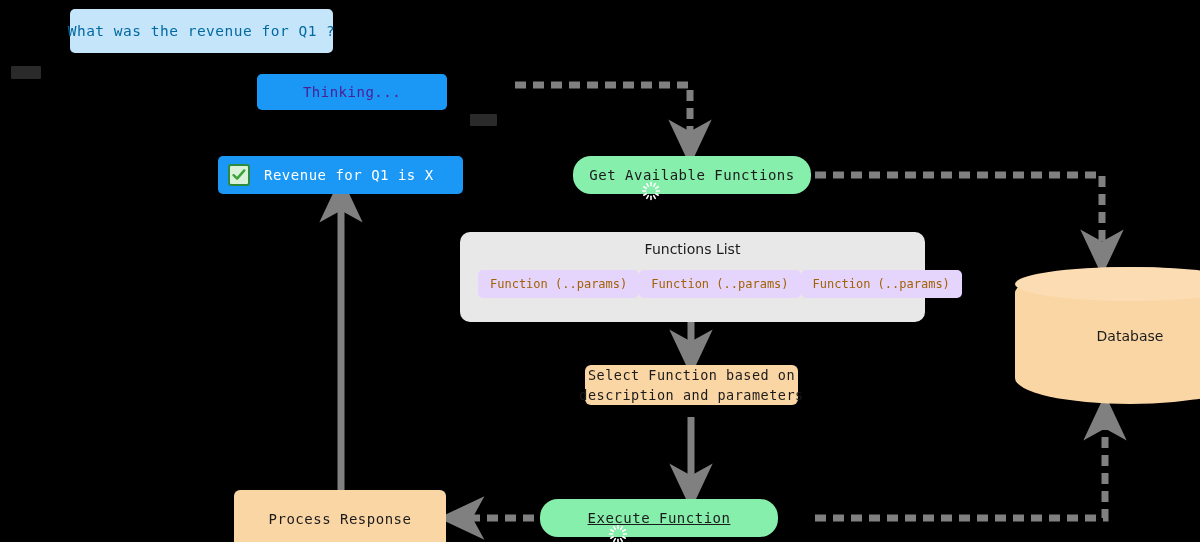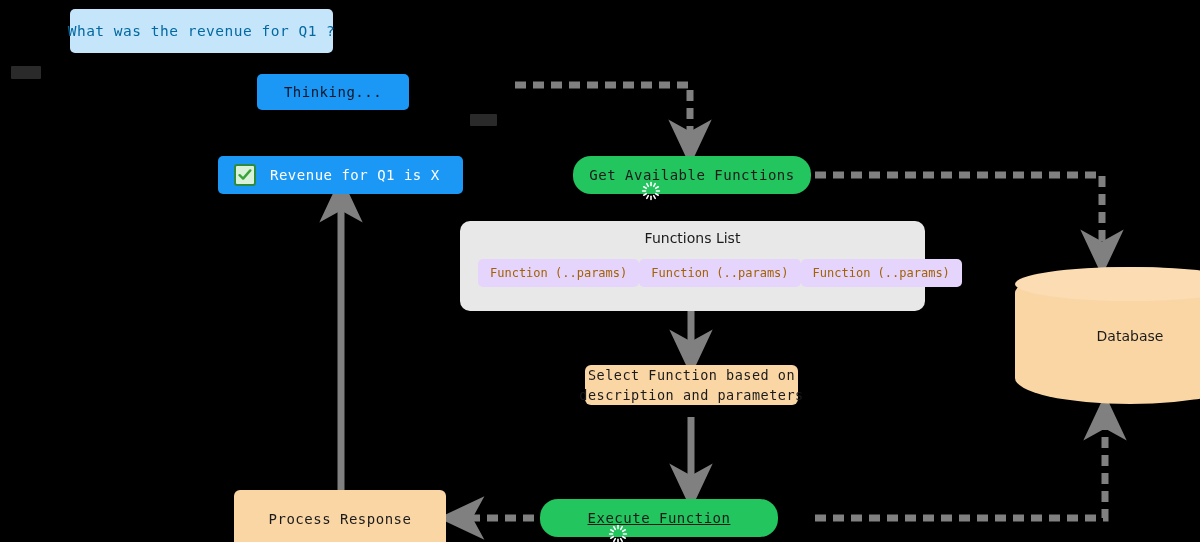--- a/index.html
+++ b/index.html
@@ -27,66 +27,66 @@
   }
   
   #question {
     left: 70px; top: 9px; width: 263px; height: 44px;
     background: #c5e5fb; color: #0369a1;
     font-size: 14.5px;
     border-radius: 5px;
   }
   
   #thinking {
-    left: 257px; top: 74px; width: 152px; height: 36px;
-    background: #1b98f5; color: #0f172a;
+    left: 257px; top: 74px; width: 190px; height: 36px;
+    background: #1b98f5; color: #4c1d95;
     font-size: 14px;
     border-radius: 5px;
   }
   
   #answer {
     left: 218px; top: 156px; width: 245px; height: 38px;
     background: #1b98f5; color: #ffffff;
     font-size: 14px;
     justify-content: flex-start;
-    padding-left: 16px;
+    padding-left: 10px;
     border-radius: 5px;
     gap: 14px;
   }
   .check-icon {
     width: 22px; height: 22px;
     border: 2px solid #2e8b3d;
     border-radius: 3px;
     background: #d9f2d9;
     display: flex; align-items: center; justify-content: center;
     flex: 0 0 auto;
   }
   .check-icon svg { display: block; }
   
   .orange {
-    background: #22c55e; color: #1b1b1b;
+    background: #86efac; color: #1b1b1b;
     font-size: 14px;
     border-radius: 18px;
   }
   #get-functions {
     left: 573px; top: 156px; width: 238px; height: 38px;
   }
   #execute-function {
     left: 540px; top: 499px; width: 238px; height: 38px; text-decoration: underline;
   }
   .spinner-icon {
     position: absolute;
     left: 14px; top: 50%;
     transform: translateY(-50%);
     width: 20px; height: 20px;
   }
   
   #functions-panel {
     position: absolute;
-    left: 460px; top: 221px; width: 465px; height: 90px;
+    left: 460px; top: 232px; width: 465px; height: 90px;
     background: #e8e8e8;
     border-radius: 10px;
     z-index: 4;
   }
   #functions-title {
     position: absolute;
     top: 9px; left: 0; right: 0;
     text-align: center;
     font-family: "DejaVu Sans", sans-serif;
     font-size: 14px;

